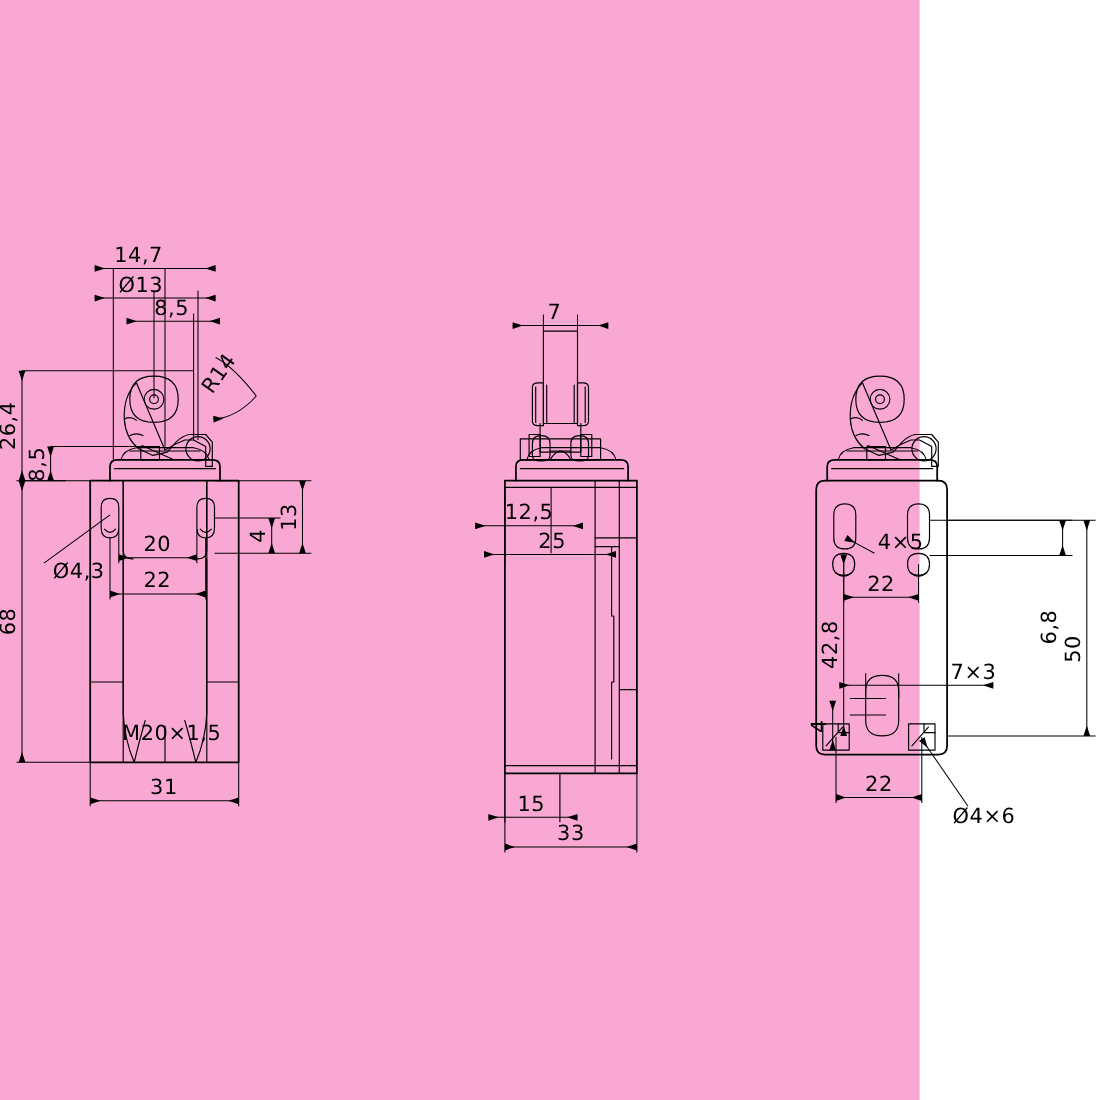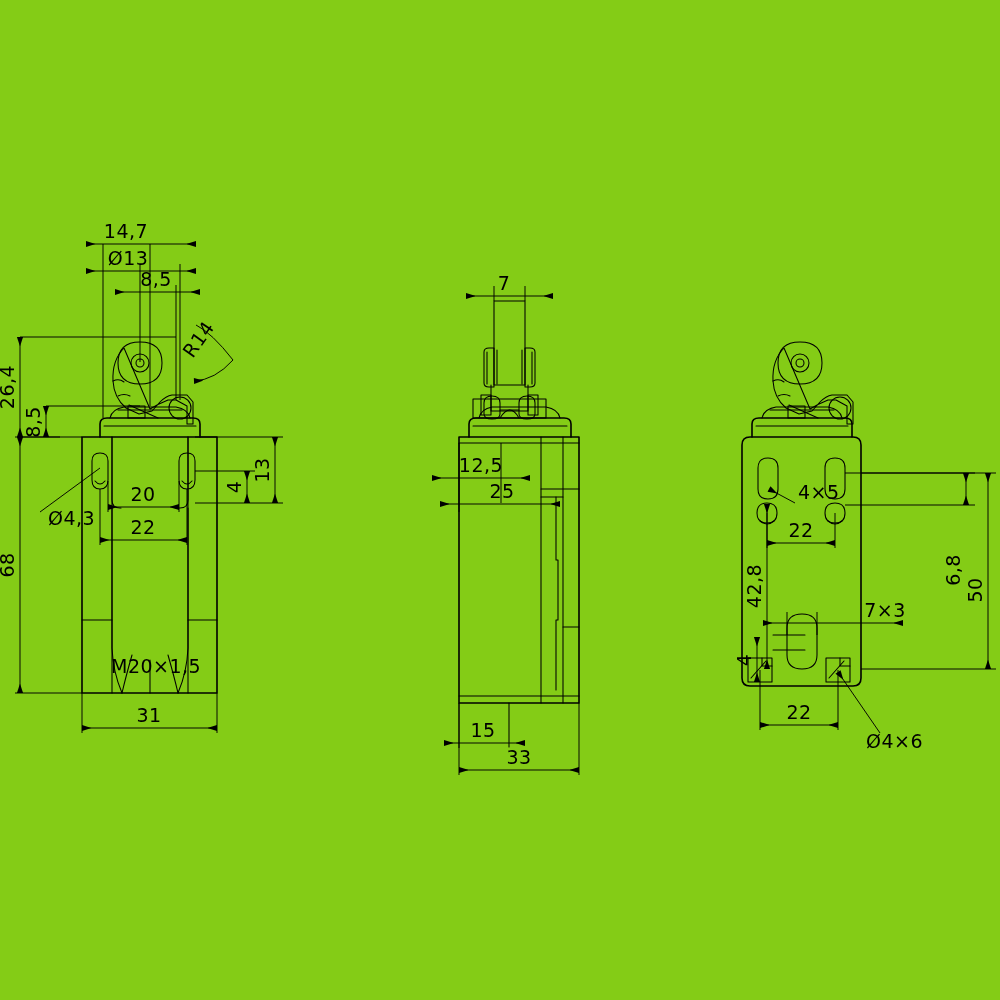--- a/index.html
+++ b/index.html
@@ -2,21 +2,21 @@
 <html><head>
 <meta charset="utf-8">
 <title>Limit Switch Technical Drawing</title>
 <style>
   html,body{margin:0;padding:0;background:#ffffff;}
   body{
     width:1000px;height:1000px;
     font-family:"DejaVu Sans",sans-serif;
     overflow:hidden;
   }
-  #sheet{position:relative;width:1000px;height:1000px;background:#84cc16;}
+  #sheet{position:relative;width:836px;height:1000px;background:#f9a8d4;}
   svg#drawing{display:block;width:1000px;height:1000px;}
   .outline{fill:none;stroke:#000;stroke-width:1.6;stroke-linejoin:round;stroke-linecap:round;}
   .thin{fill:none;stroke:#000;stroke-width:1.05;stroke-linejoin:round;stroke-linecap:round;}
   .dim{fill:none;stroke:#000;stroke-width:0.95;}
   .ext{fill:none;stroke:#000;stroke-width:0.95;}
   .lead{fill:none;stroke:#000;stroke-width:0.95;}
   text.dimtxt{
     font-family:"DejaVu Sans",sans-serif;
     font-size:19px;
     fill:#000;

